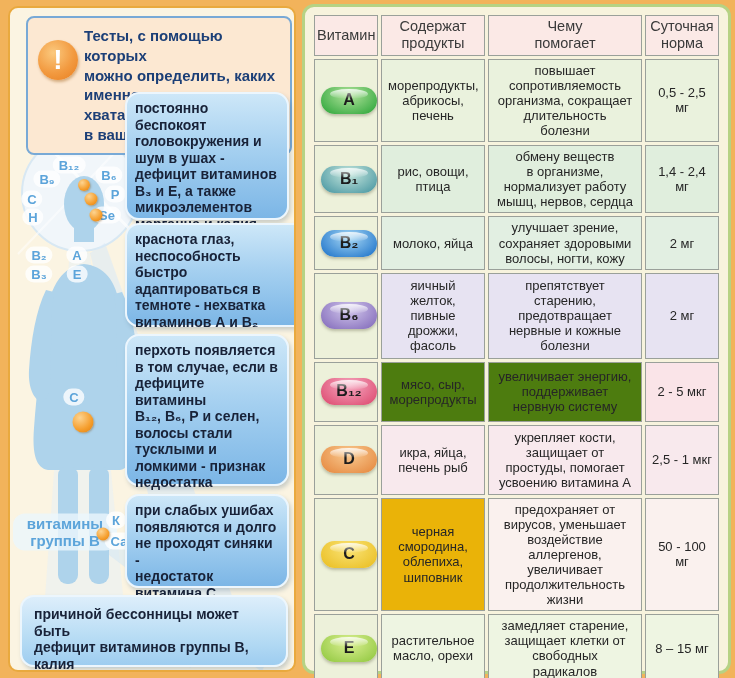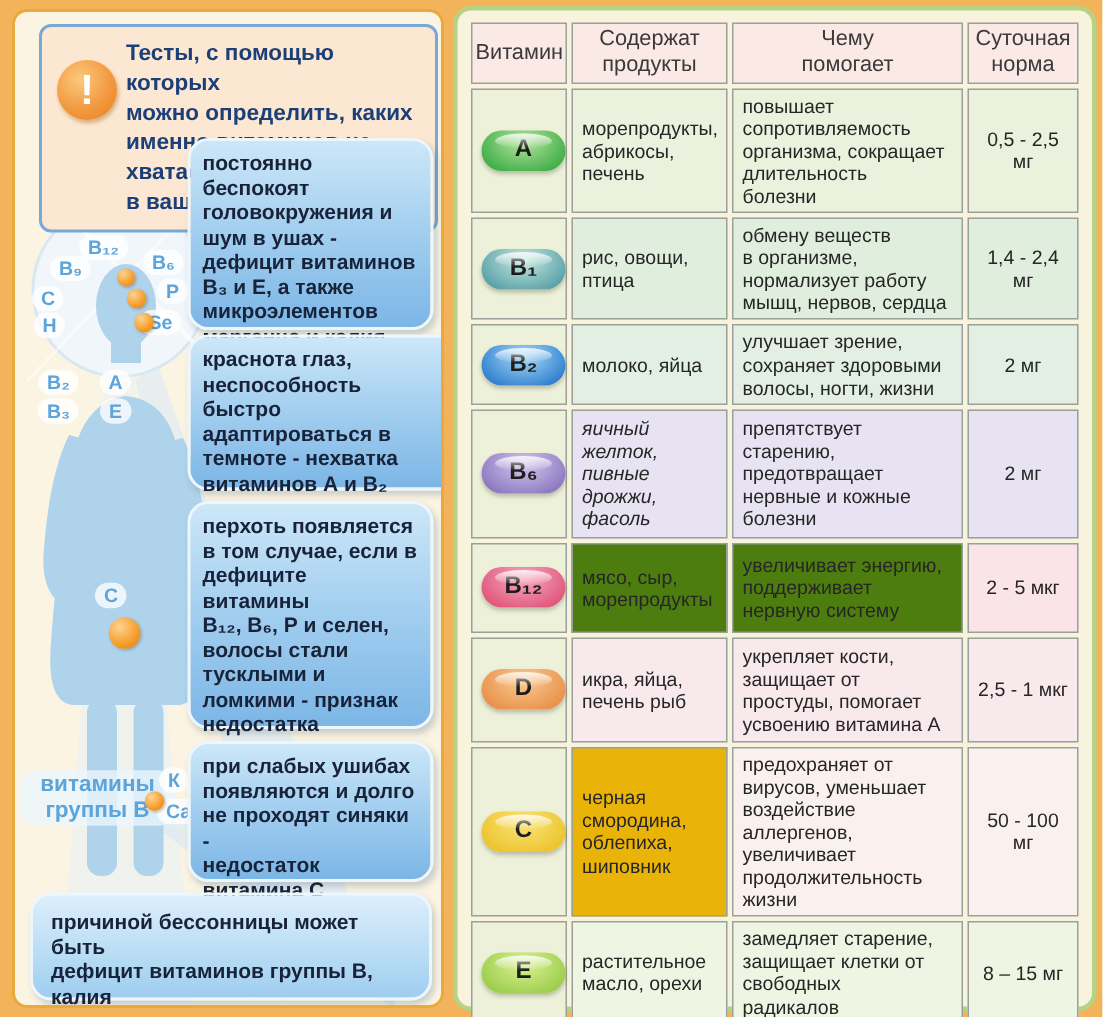--- a/index.html
+++ b/index.html
@@ -35,21 +35,21 @@
 
   
   .right-panel{position:absolute;left:302px;top:4px;width:429px;height:670px;box-sizing:border-box;
     background:var(--right-panel-bg,#f7f3dd);border:3px solid var(--right-panel-border,#b6d284);
     border-radius:12px;padding:5px 6px;}
   table.vit{width:100%;border-spacing:3px;table-layout:fixed;}
   table.vit th{background:var(--table-header-bg,#fbe9e6);border:1px solid var(--cell-border,#9aa09a);
     font-weight:normal;font-size:14.5px;color:#3a3a3a;padding:2px;line-height:1.2;}
   table.vit td{border:1px solid var(--cell-border,#9aa09a);font-size:13px;color:#262626;
     padding:3px 6px;vertical-align:middle;line-height:1.16;}
-  td.products,td.helps{white-space:pre-line;}
+  td.products,td.helps{white-space:pre-line;text-align:center;}
   td.norm{text-align:center;font-size:13.5px;padding:3px 2px;}
   td.vit-cell{text-align:center;padding:2px;}
   .pill{width:56px;height:27px;margin:0 auto;border-radius:14px;position:relative;
     display:flex;align-items:center;justify-content:center;font-size:16px;font-weight:bold;
     color:#1c1c1c;box-shadow:0 2px 3px rgba(90,90,60,.35);}
   .pill::before{content:"";position:absolute;top:2px;left:9px;right:9px;height:10px;border-radius:50%;
     background:linear-gradient(rgba(255,255,255,.85),rgba(255,255,255,0));pointer-events:none;}
 </style>
 </head>
 <body>
@@ -184,28 +184,28 @@
 мышц, нервов, сердца</td>
           <td class="norm" style="background: rgb(224, 238, 221);">1,4 - 2,4 мг</td>
         </tr>
         <tr style="height:52px">
           <td class="vit-cell" style="background: rgb(237, 241, 218);">
               <span class="pill" style="background: radial-gradient(at 50% 28%, rgb(169, 217, 245) 0%, rgb(47, 128, 207) 82%);">B₂</span>
             </td>
           <td class="products" style="background: rgb(226, 239, 226);">молоко, яйца</td>
           <td class="helps" style="background: rgb(226, 239, 226);">улучшает зрение,
 сохраняет здоровыми
-волосы, ногти, жизни</td>
+волосы, ногти, кожу</td>
           <td class="norm" style="background: rgb(226, 239, 226);">2 мг</td>
         </tr>
         <tr style="height:86px">
           <td class="vit-cell" style="background: rgb(237, 241, 218);">
               <span class="pill" style="background: radial-gradient(at 50% 28%, rgb(211, 200, 236) 0%, rgb(141, 119, 193) 82%);">B₆</span>
             </td>
-          <td class="products" style="background: rgb(231, 227, 242); font-style: italic;">яичный
+          <td class="products" style="background: rgb(231, 227, 242);">яичный
 желток,
 пивные
 дрожжи,
 фасоль</td>
           <td class="helps" style="background: rgb(231, 227, 242);">препятствует
 старению,
 предотвращает
 нервные и кожные
 болезни</td>
           <td class="norm" style="background: rgb(231, 227, 242);">2 мг</td>

